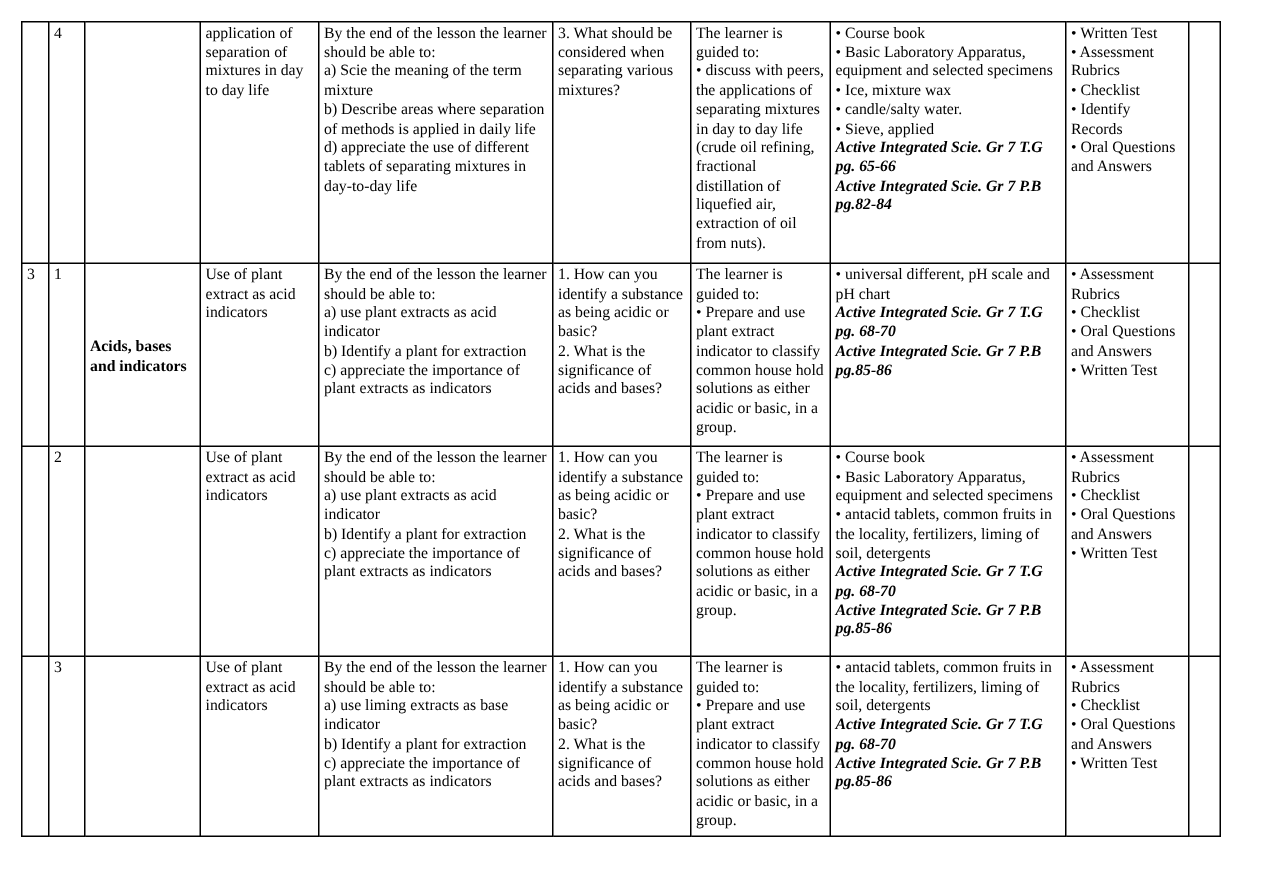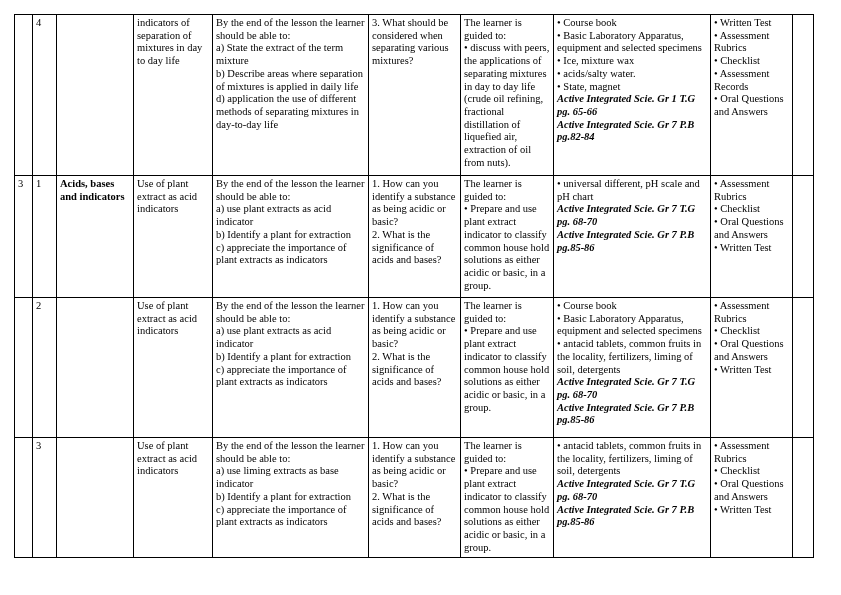--- a/index.html
+++ b/index.html
@@ -45,21 +45,21 @@
   col.c-experiences{ width: 93px; }
   col.c-resources  { width: 157px; }
   col.c-assessment { width: 82px; }
   col.c-remarks    { width: 21px; }
   
   table.scheme tr:nth-child(1) { height: 161px; }
   table.scheme tr:nth-child(2) { height: 122px; }
   table.scheme tr:nth-child(3) { height: 140px; }
   table.scheme tr:nth-child(4) { height: 120px; }
   .block { margin: 0; }
-  .bold { font-weight: bold; }
+  .bold { font-weight: bold; margin-top: 48px; }
   .bold-italic { font-weight: bold; font-style: italic; }
 </style>
 </head>
 <body>
 
 <div class="page">
   <table class="scheme">
     <colgroup>
       <col class="c-week">
       <col class="c-lesson">
@@ -73,49 +73,49 @@
       <col class="c-remarks">
     </colgroup>
     <tbody>
         <tr>
           <td></td>
           <td>
             <div class="block">4</div>
           </td>
           <td></td>
           <td>
-            <div class="block">indicators of separation of mixtures in day to day life</div>
-          </td>
-          <td>
-            <div class="block">By the end of the lesson the learner should be able to:</div>
-            <div class="block">a) State the extract of the term mixture</div>
-            <div class="block">b) Describe areas where separation of mixtures is applied in daily life</div>
-            <div class="block">d) application the use of different methods of separating mixtures in day-to-day life</div>
+            <div class="block">application of separation of mixtures in day to day life</div>
+          </td>
+          <td>
+            <div class="block">By the end of the lesson the learner should be able to:</div>
+            <div class="block">a) Scie the meaning of the term mixture</div>
+            <div class="block">b) Describe areas where separation of methods is applied in daily life</div>
+            <div class="block">d) appreciate the use of different tablets of separating mixtures in day-to-day life</div>
           </td>
           <td>
             <div class="block">3. What should be considered when separating various mixtures?</div>
           </td>
           <td>
             <div class="block">The learner is guided to:</div>
             <div class="block">• discuss with peers, the applications of separating mixtures in day to day life (crude oil refining, fractional distillation of liquefied air, extraction of oil from nuts).</div>
           </td>
           <td>
             <div class="block">• Course book</div>
             <div class="block">• Basic Laboratory Apparatus, equipment and selected specimens</div>
             <div class="block">• Ice, mixture wax</div>
-            <div class="block">• acids/salty water.</div>
-            <div class="block">• State, magnet</div>
-            <div class="block bold-italic">Active Integrated Scie. Gr 1 T.G pg. 65-66</div>
+            <div class="block">• candle/salty water.</div>
+            <div class="block">• Sieve, applied</div>
+            <div class="block bold-italic">Active Integrated Scie. Gr 7 T.G pg. 65-66</div>
             <div class="block bold-italic">Active Integrated Scie. Gr 7 P.B pg.82-84</div>
           </td>
           <td>
             <div class="block">• Written Test</div>
             <div class="block">• Assessment Rubrics</div>
             <div class="block">• Checklist</div>
-            <div class="block">• Assessment Records</div>
+            <div class="block">• Identify Records</div>
             <div class="block">• Oral Questions and Answers</div>
           </td>
           <td></td>
         </tr>
         <tr>
           <td>
             <div class="block">3</div>
           </td>
           <td>
             <div class="block">1</div>

